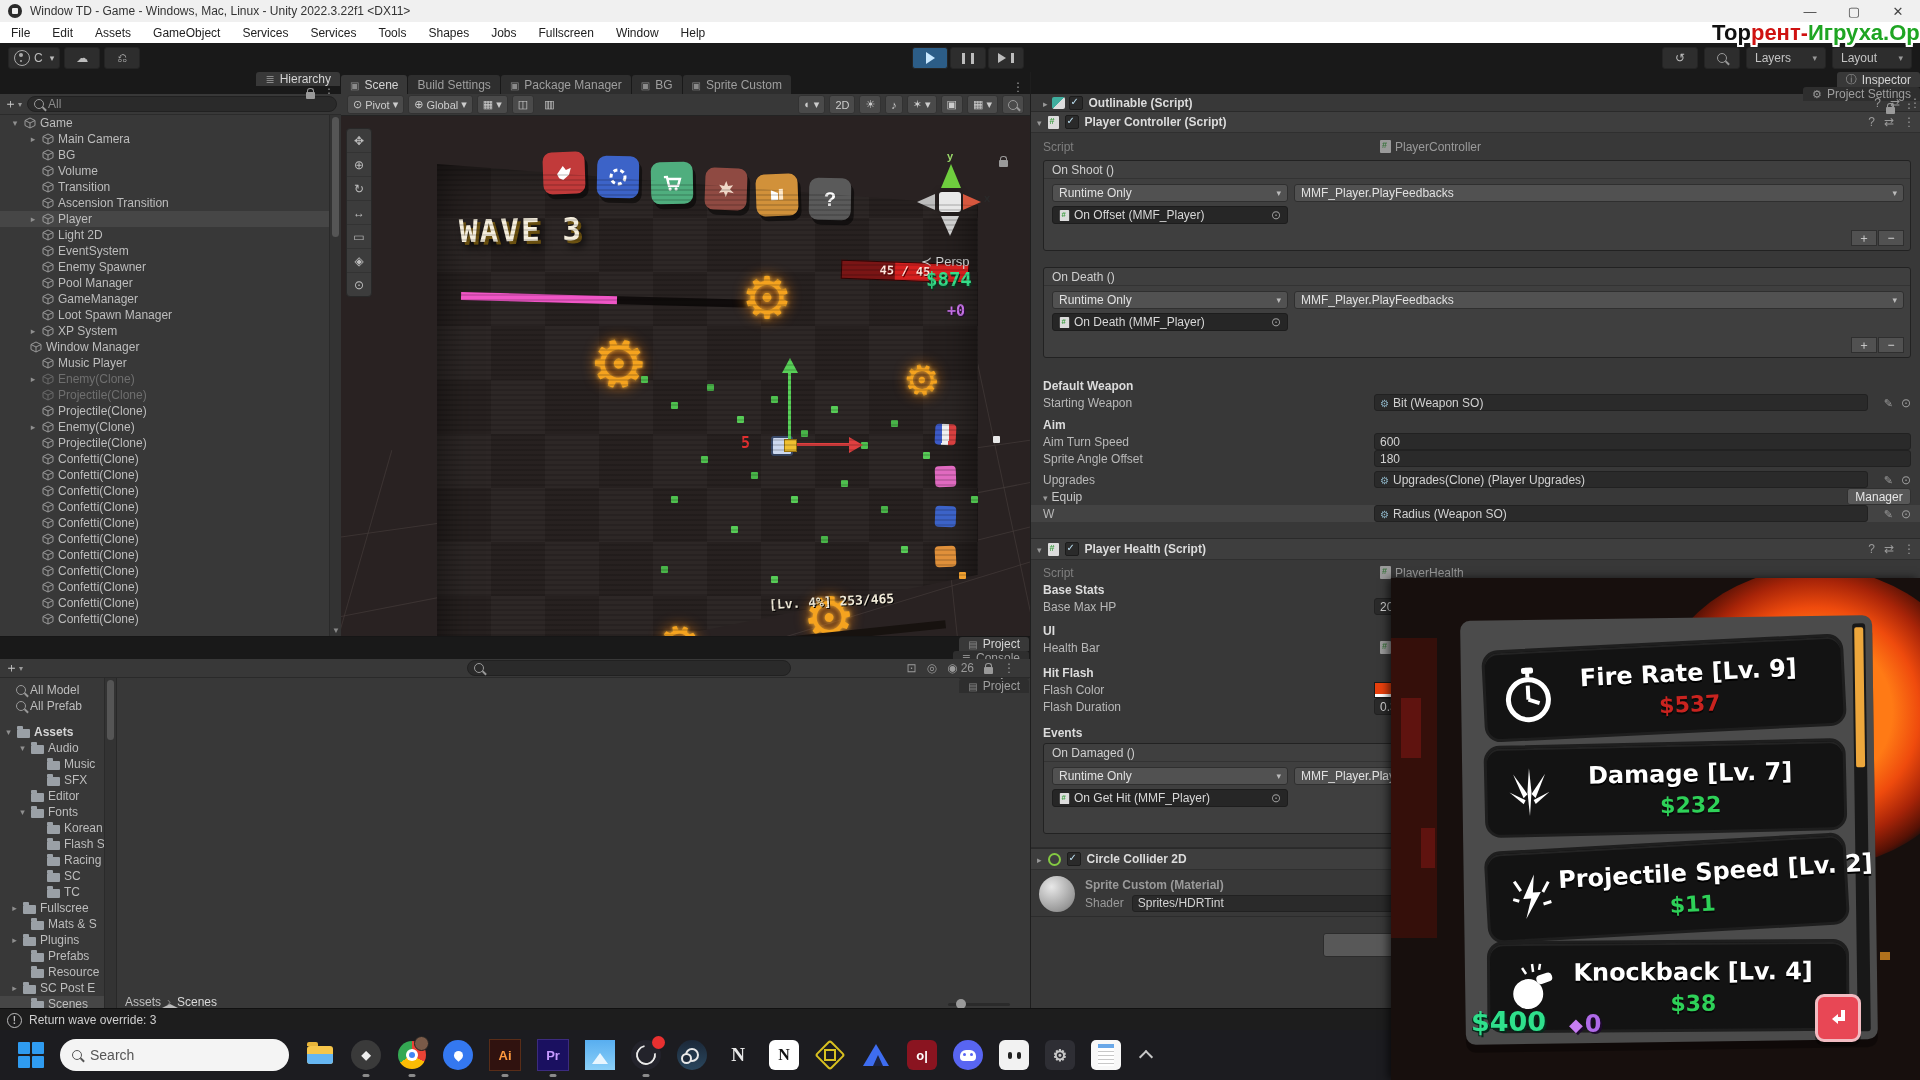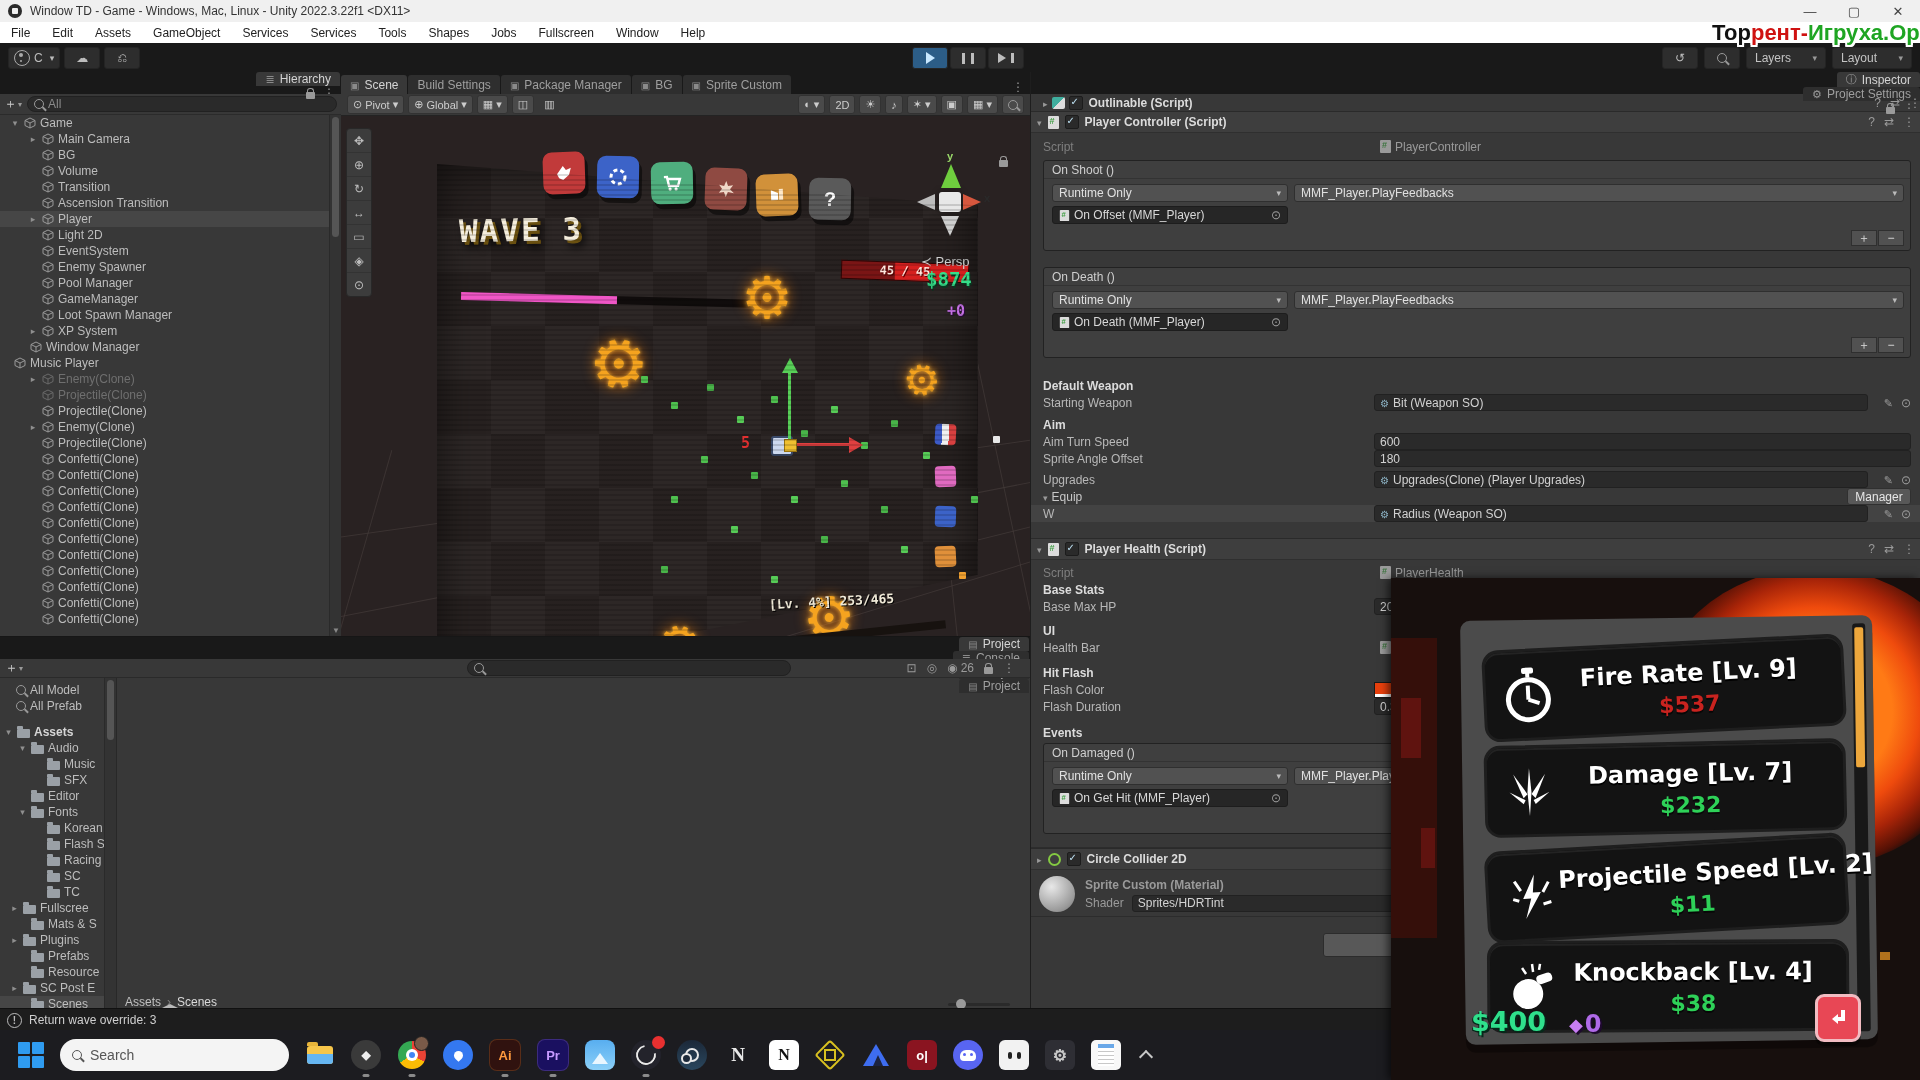--- a/index.html
+++ b/index.html
@@ -141,21 +141,21 @@
   .sizeslider{position:absolute;right:20px;bottom:6px;width:62px;height:3px;background:#2a2a2a;border-radius:2px;}
   .sizeslider::after{content:"";position:absolute;left:8px;top:-4px;width:10px;height:10px;border-radius:50%;background:#9a9a9a;}
   
   .statusbar{left:0;top:1008px;width:1920px;height:22px;background:#1d1d1d;border-top:1px solid #111;display:flex;align-items:center;gap:7px;padding-left:7px;color:#cfcfcf;z-index:5;}
   .warnico{width:13px;height:13px;border:1.5px solid #bbb;border-radius:50%;color:#bbb;font-size:10px;display:flex;align-items:center;justify-content:center;font-weight:bold;flex:none;}
   .taskbar{left:0;top:1030px;width:1920px;height:50px;background:#1c1c20;display:flex;align-items:center;gap:16px;padding-left:18px;z-index:10;box-sizing:border-box;}
   .startico{width:26px;height:26px;display:grid;grid-template-columns:12px 12px;grid-template-rows:12px 12px;gap:2px;}
   .startico div{background:#2f9bf0;border-radius:1px;}
   .tsearch{width:205px;height:32px;background:#f4f4f4;border-radius:16px;display:flex;align-items:center;gap:8px;padding:0 12px;color:#555;font-size:14px;}
   .tsearch .mag{border-color:#555;} .tsearch .mag::after{background:#555;}
-  .tico{width:30px;height:30px;border-radius:8px;position:relative;display:flex;align-items:center;justify-content:center;font-weight:bold;flex:none;}
+  .tico{width:30px;height:30px;border-radius:0;position:relative;display:flex;align-items:center;justify-content:center;font-weight:bold;flex:none;}
   .rundash{position:absolute;bottom:-7px;left:50%;transform:translateX(-50%);width:7px;height:3px;border-radius:2px;background:#8a8a8a;}
   
   .overlay{left:1391px;top:578px;width:529px;height:502px;background:#170f0d;z-index:60;overflow:hidden;box-shadow:-3px 0 8px rgba(0,0,0,.6);}
   .sun{position:absolute;right:-60px;top:-10px;width:330px;height:300px;border-radius:50%;
     background:radial-gradient(circle at 50% 48%,#ff7a15 0 34%,#ef4b0d 46%,#a82408 58%,#551105 68%,rgba(40,8,4,0) 72%);}
   .redstreak{position:absolute;background:#3d0f0a;opacity:.8;}
   .gpanel{position:absolute;left:72px;top:40px;width:412px;height:424px;background:#4b4b4b;border-radius:10px;transform:rotate(-0.8deg);box-shadow:0 8px 0 rgba(0,0,0,.35);}
   .gscroll{position:absolute;right:7px;top:8px;width:13px;height:408px;background:#181818;border-radius:3px;}
   .gscroll::after{content:"";position:absolute;left:2px;top:4px;width:9px;height:140px;background:#eda73c;border-radius:2px;}
   .card{position:absolute;left:22px;width:356px;height:86px;background:#131313;border:3px solid #1e1e1e;border-radius:16px;box-shadow:inset 0 2px 0 rgba(255,255,255,.07);}
@@ -371,21 +371,21 @@
         </div>
 
         <div class="hrow" style="padding-left: 16px;">
           <span class="arr"></span>
           <svg width="12" height="12" viewBox="0 0 12 12">
             <path d="M6 1 11 3.5 11 8.5 6 11 1 8.5 1 3.5Z M1 3.5 6 6 11 3.5 M6 6 6 11" fill="none" stroke="#9a9a9a" stroke-width="1"></path>
           </svg>
           <span class="lbl">Window Manager</span>
         </div>
 
-        <div class="hrow" style="">
+        <div class="hrow" style="padding-left: 28px;">
           <span class="arr"></span>
           <svg width="12" height="12" viewBox="0 0 12 12">
             <path d="M6 1 11 3.5 11 8.5 6 11 1 8.5 1 3.5Z M1 3.5 6 6 11 3.5 M6 6 6 11" fill="none" stroke="#9a9a9a" stroke-width="1"></path>
           </svg>
           <span class="lbl">Music Player</span>
         </div>
 
         <div class="hrow dim" style="padding-left: 28px;">
           <span class="arr">▸</span>
           <svg width="12" height="12" viewBox="0 0 12 12">

